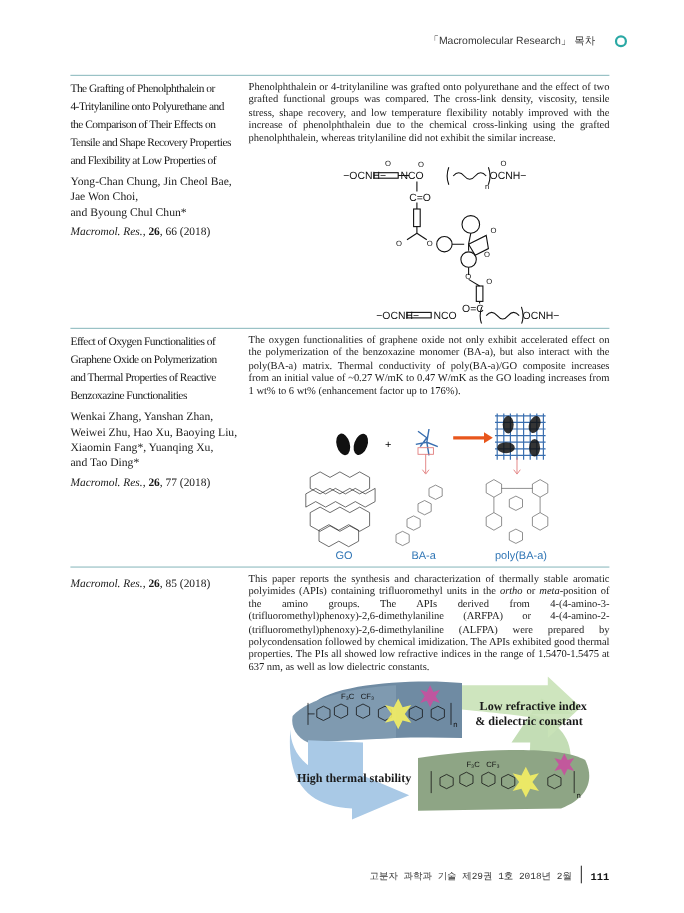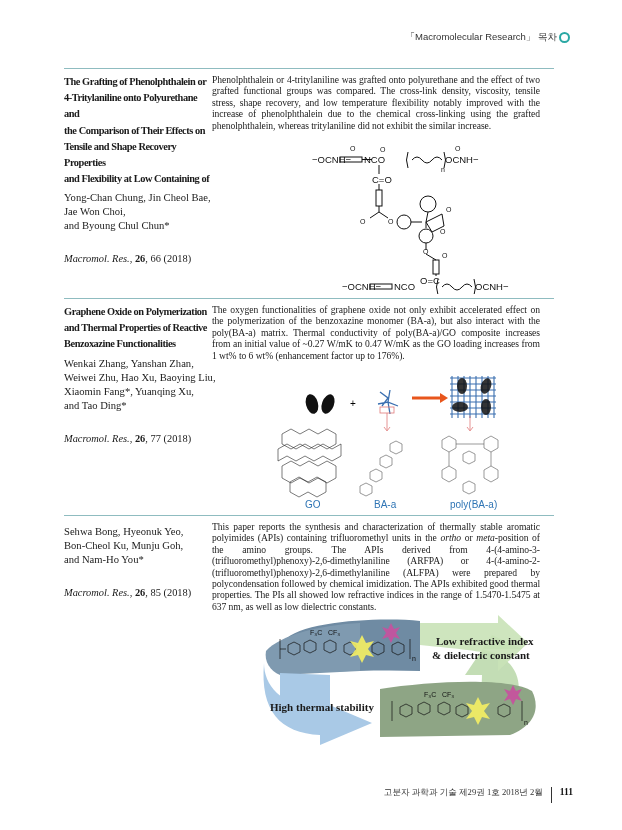--- a/index.html
+++ b/index.html
@@ -2,44 +2,44 @@
 <html><head>
 <meta charset="utf-8">
 <style>
   html, body { margin: 0; padding: 0; }
   body {
     width: 622px; height: 830px; background: #ffffff; position: relative; overflow: hidden;
     font-family: "Liberation Serif", serif; color: #1a1a1a;
   }
   .header {
     position: absolute; top: 31px; right: 52px; font-family: "Liberation Sans", sans-serif;
-    font-size: 9.5px; color: #333; display: flex; align-items: center; gap: 0;
+    font-size: 9.5px; color: #333; display: flex; align-items: center; gap: 16px;
   }
   .header .dot {
     width: 7px; height: 7px; border-radius: 50%; border: 2.2px solid #2aa8a4; background: #fff;
     display: inline-block; margin-left: 2px;
   }
   .section { position: absolute; left: 64px; width: 490px; }
   .section .rule { position: absolute; left: 0; right: 0; top: 0; height: 1px; background: #8fbcc0; }
   .left-col { position: absolute; left: 0; top: 6px; width: 150px; }
   .title {
-    font-weight: bold; font-size: 10.4px; line-height: 16.2px; letter-spacing: -0.45px; margin: 0;
+    font-weight: normal; font-size: 10.4px; line-height: 16.2px; letter-spacing: -0.45px; margin: 0;
   }
   .authors { font-size: 10.6px; line-height: 14px; margin-top: 4px; }
   .authors div { white-space: nowrap; }
-  .citation { font-size: 10.4px; margin-top: 20px; }
+  .citation { font-size: 10.4px; margin-top: 5px; }
   .citation i { font-style: italic; }
-  .right-col { position: absolute; left: 148px; top: 6px; width: 328px; }
+  .right-col { position: absolute; left: 162px; top: 6px; width: 328px; }
   .abstract {
     font-size: 9.6px; line-height: 11.4px; text-align: justify; margin: 0; letter-spacing: -0.05px;
   }
   .figure { position: absolute; }
   .footer {
-    position: absolute; top: 787px; right: 49px; font-family: Liberation Serif, serif;
-    font-size: 8.6px; color: #333; display: flex; align-items: flex-start;
+    position: absolute; top: 787px; right: 68px; font-family: Liberation Mono, monospace;
+    font-size: 8.6px; color: #333; display: flex; align-items: flex-end;
   }
   .footer .sep { width: 1px; height: 16px; background: #333; margin: 0 8px 0 8px; }
   .footer .page { font-weight: bold; font-size: 9.5px; color: #111; }
   .fig-label { font-family: "Liberation Sans", sans-serif; font-size: 10px; fill: #2f75b5; }
   .chem { font-family: "Liberation Sans", sans-serif; font-size: 9.5px; fill: #111; }
   .chem-s { font-family: "Liberation Sans", sans-serif; font-size: 7px; fill: #111; }
   .panel-text { font-family: "Liberation Serif", serif; font-weight: bold; font-size: 11px; fill: #1a1a1a; }
 </style>
 </head>
 <body>
@@ -50,21 +50,21 @@
 </div>
 
 <div class="section" style="top:68px; height:230px;">
   <div class="rule"></div>
   <div class="left-col">
     <h3 class="title">
       <div>The Grafting of Phenolphthalein or</div>
       <div>4-Tritylaniline onto Polyurethane and</div>
       <div>the Comparison of Their Effects on</div>
       <div>Tensile and Shape Recovery Properties</div>
-      <div>and Flexibility at Low Containing of</div>
+      <div>and Flexibility at Low Properties of</div>
     </h3>
     <div class="authors">
       <div>Yong-Chan Chung, Jin Cheol Bae,</div>
       <div>Jae Won Choi,</div>
       <div>and Byoung Chul Chun*</div>
     </div>
     <div class="citation">
       <i>Macromol. Res.</i>, <b>26</b>, <span>66</span> <span>(2018)</span>
     </div>
   </div>
@@ -124,20 +124,21 @@
     <text class="chem" x="102" y="148">NCO</text>
     <text class="chem" x="183" y="148">OCNH−</text>
     <text class="chem-s" x="180" y="156">n</text>
   </svg>
 </div>
 
 <div class="section" style="top:298px; height:216px;">
   <div class="rule"></div>
   <div class="left-col">
     <h3 class="title">
+      <div>Effect of Oxygen Functionalities of</div>
       <div>Graphene Oxide on Polymerization</div>
       <div>and Thermal Properties of Reactive</div>
       <div>Benzoxazine Functionalities</div>
     </h3>
     <div class="authors">
       <div>Wenkai Zhang, Yanshan Zhan,</div>
       <div>Weiwei Zhu, Hao Xu, Baoying Liu,</div>
       <div>Xiaomin Fang*, Yuanqing Xu,</div>
       <div>and Tao Ding*</div>
     </div>
@@ -203,25 +204,20 @@
     </g>
     <text class="fig-label" x="35" y="134">GO</text>
     <text class="fig-label" x="104" y="134">BA-a</text>
     <text class="fig-label" x="180" y="134">poly(BA-a)</text>
   </svg>
 </div>
 
 <div class="section" style="top:515px; height:240px;">
   <div class="rule"></div>
   <div class="left-col">
-    <div class="authors">
-      <div>Sehwa Bong, Hyeonuk Yeo,</div>
-      <div>Bon-Cheol Ku, Munju Goh,</div>
-      <div>and Nam-Ho You*</div>
-    </div>
     <div class="citation">
       <i>Macromol. Res.</i>, <b>26</b>, <span>85</span> <span>(2018)</span>
     </div>
   </div>
   <div class="right-col">
     <p class="abstract"><span>This paper reports the synthesis and characterization of thermally stable aromatic polyimides (APIs) containing trifluoromethyl units in the </span><i>ortho</i><span> or </span><i>meta</i><span>-position of the amino groups. The APIs derived from 4-(4-amino-3-(trifluoromethyl)phenoxy)-2,6-dimethylaniline (ARFPA) or 4-(4-amino-2-(trifluoromethyl)phenoxy)-2,6-dimethylaniline (ALFPA) were prepared by polycondensation followed by chemical imidization. The APIs exhibited good thermal properties. The PIs all showed low refractive indices in the range of 1.5470-1.5475 at 637 nm, as well as low dielectric constants.</span></p>
   </div>
   <svg class="figure" style="left:196px; top:100px;" width="286" height="132" viewBox="0 0 286 132">
 
     <path d="M222 34 C250 40 262 60 258 80 L258 110 L178 110 C210 100 222 88 222 60 L205 60 L232 20 L262 34 Z" fill="#b9d7a8" opacity="0.85"></path>

